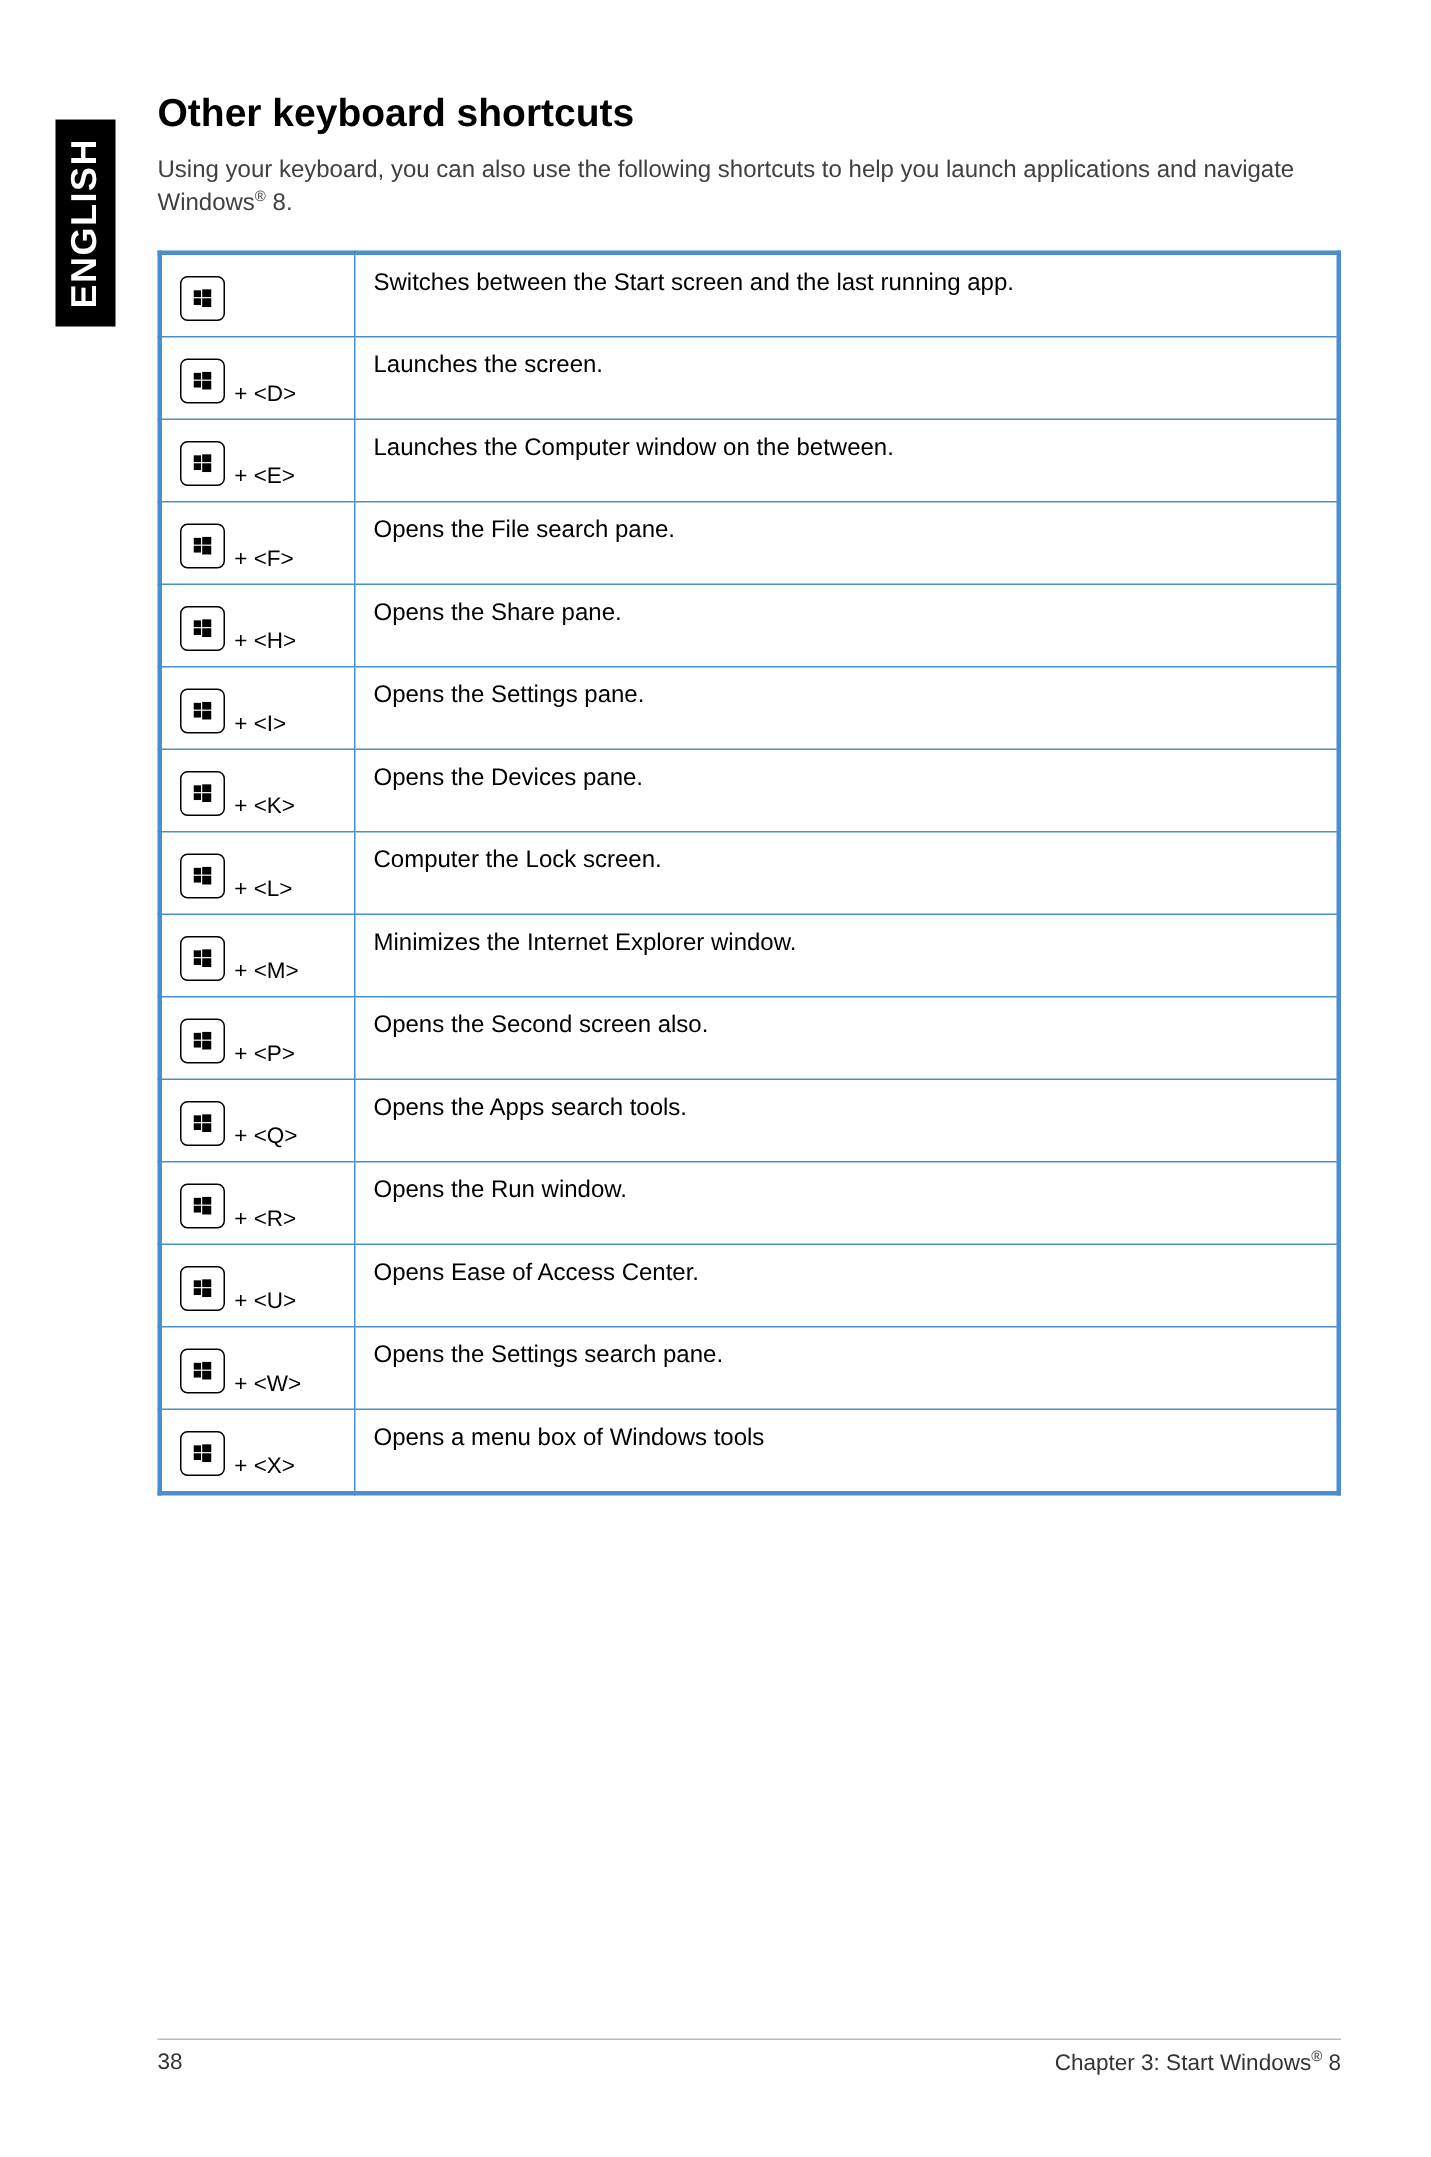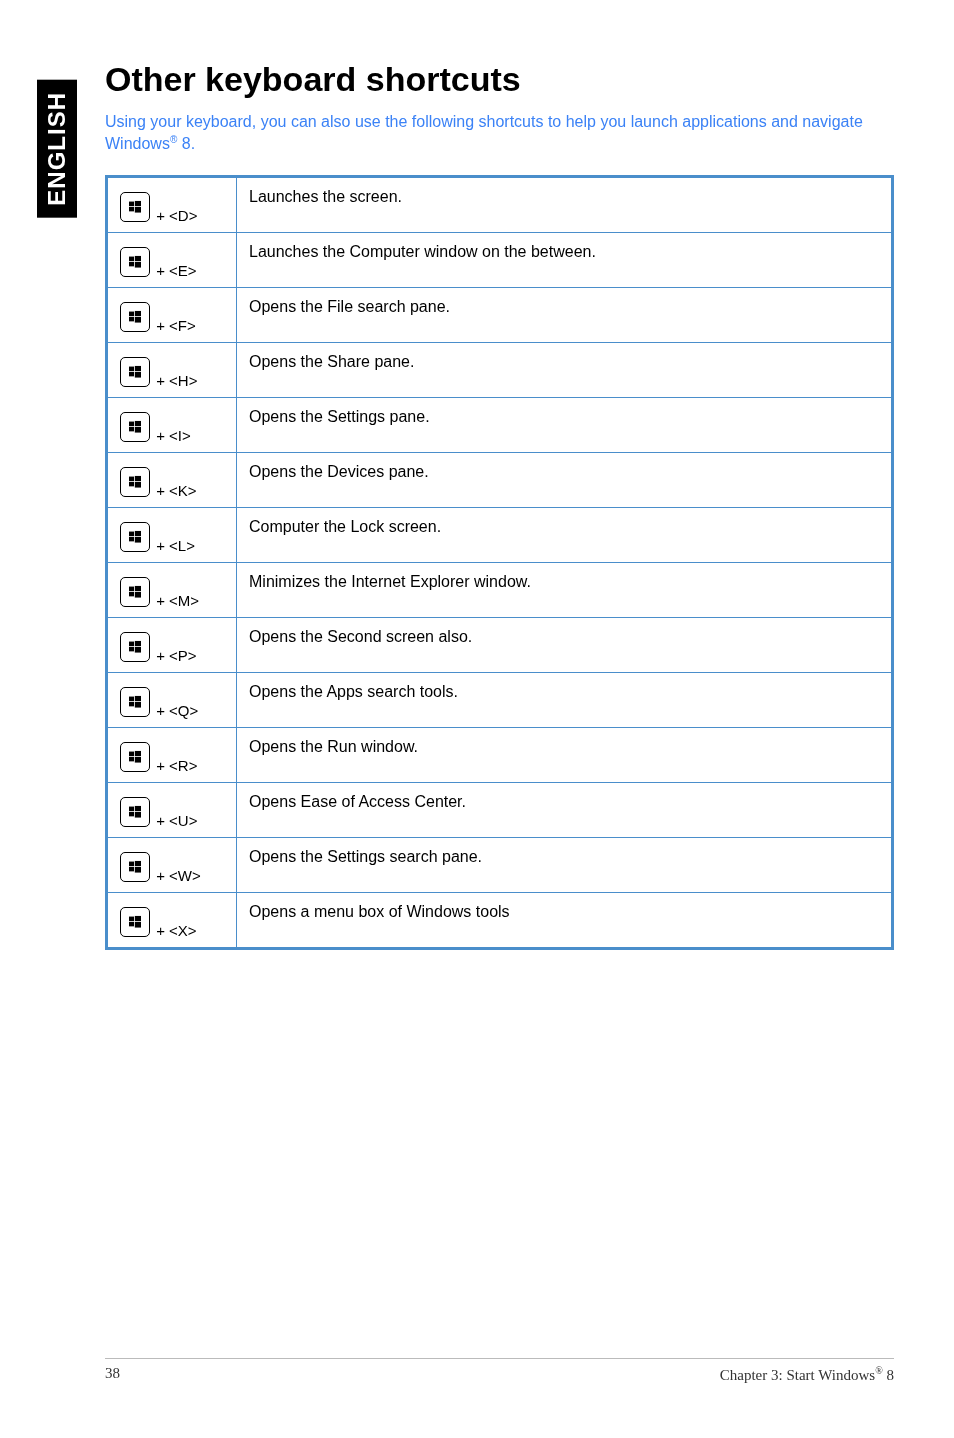--- a/index.html
+++ b/index.html
@@ -13,22 +13,22 @@
     color: #fff;
     padding: 12px 6px;
     writing-mode: vertical-rl;
     text-orientation: mixed;
     font-weight: bold;
     font-size: 24px;
     letter-spacing: 1px;
     transform: rotate(180deg);
   }
   .content { margin-left: 45px; }
-  .heading { font-size: 34px; font-weight: bold; margin-bottom: 12px; font-family: Arial, Helvetica, sans-serif; }
-  .intro { font-size: 16px; color: #3b82f6; line-height: 1.35; margin-bottom: 20px; }
+  .heading { font-size: 26px; font-weight: bold; margin-bottom: 12px; font-family: Arial, Helvetica, sans-serif; }
+  .intro { font-size: 16px; color: #404040; line-height: 1.35; margin-bottom: 20px; }
   .sup { font-size: 10px; vertical-align: super; }
   table.shortcuts {
     width: 100%;
     border-collapse: collapse;
     border: 3px solid #4a8ecb;
   }
   table.shortcuts td {
     border: 1px solid #4a8ecb;
     padding: 10px 14px 22px 12px;
     vertical-align: top;
@@ -44,41 +44,49 @@
     vertical-align: bottom;
     position: relative;
   }
   .winkey svg { position: absolute; left: 50%; top: 50%; transform: translate(-50%, -52%); }
   .plus { font-size: 15px; margin-left: 2px; vertical-align: bottom; position: relative; top: 2px; }
   .footer {
     position: absolute;
     left: 0; right: 0;
     bottom: 54px;
     padding: 14px 60px 0 105px;
-    font-family: Liberation Serif, serif;
   }
   .footer-line { border-top: 1px solid #bbb; margin-bottom: 6px; }
   .footer-row { display: flex; justify-content: space-between; font-size: 15px; color: #333; }
 </style>
 </head>
 <body>
 
 <div class="page">
 
   <div class="side-tab">ENGLISH</div>
 
   <div class="content">
     <h2 class="heading">Other keyboard shortcuts</h2>
 
     <p class="intro">
       <span>Using your keyboard, you can also use the following shortcuts to help you launch applications and navigate Windows</span><span class="sup">®</span><span> 8.</span>
     </p>
 
     <table class="shortcuts">
       <tbody>
+          <tr>
+            <td class="keycell"><span class="winkey"><svg width="12" height="12" viewBox="0 0 12 12">
+  <rect x="0" y="0.8" width="5" height="4.5" fill="#000"></rect>
+  <rect x="5.8" y="0" width="6.2" height="5.3" fill="#000"></rect>
+  <rect x="0" y="6.1" width="5" height="4.5" fill="#000"></rect>
+  <rect x="5.8" y="6.1" width="6.2" height="5.9" fill="#000"></rect>
+</svg></span><span class="plus"></span></td>
+            <td>Switches between the Start screen and the last running app.</td>
+          </tr>
           <tr>
             <td class="keycell"><span class="winkey"><svg width="12" height="12" viewBox="0 0 12 12">
   <rect x="0" y="0.8" width="5" height="4.5" fill="#000"></rect>
   <rect x="5.8" y="0" width="6.2" height="5.3" fill="#000"></rect>
   <rect x="0" y="6.1" width="5" height="4.5" fill="#000"></rect>
   <rect x="5.8" y="6.1" width="6.2" height="5.9" fill="#000"></rect>
 </svg></span><span class="plus"> + &lt;D&gt;</span></td>
             <td>Launches the screen.</td>
           </tr>
           <tr>

